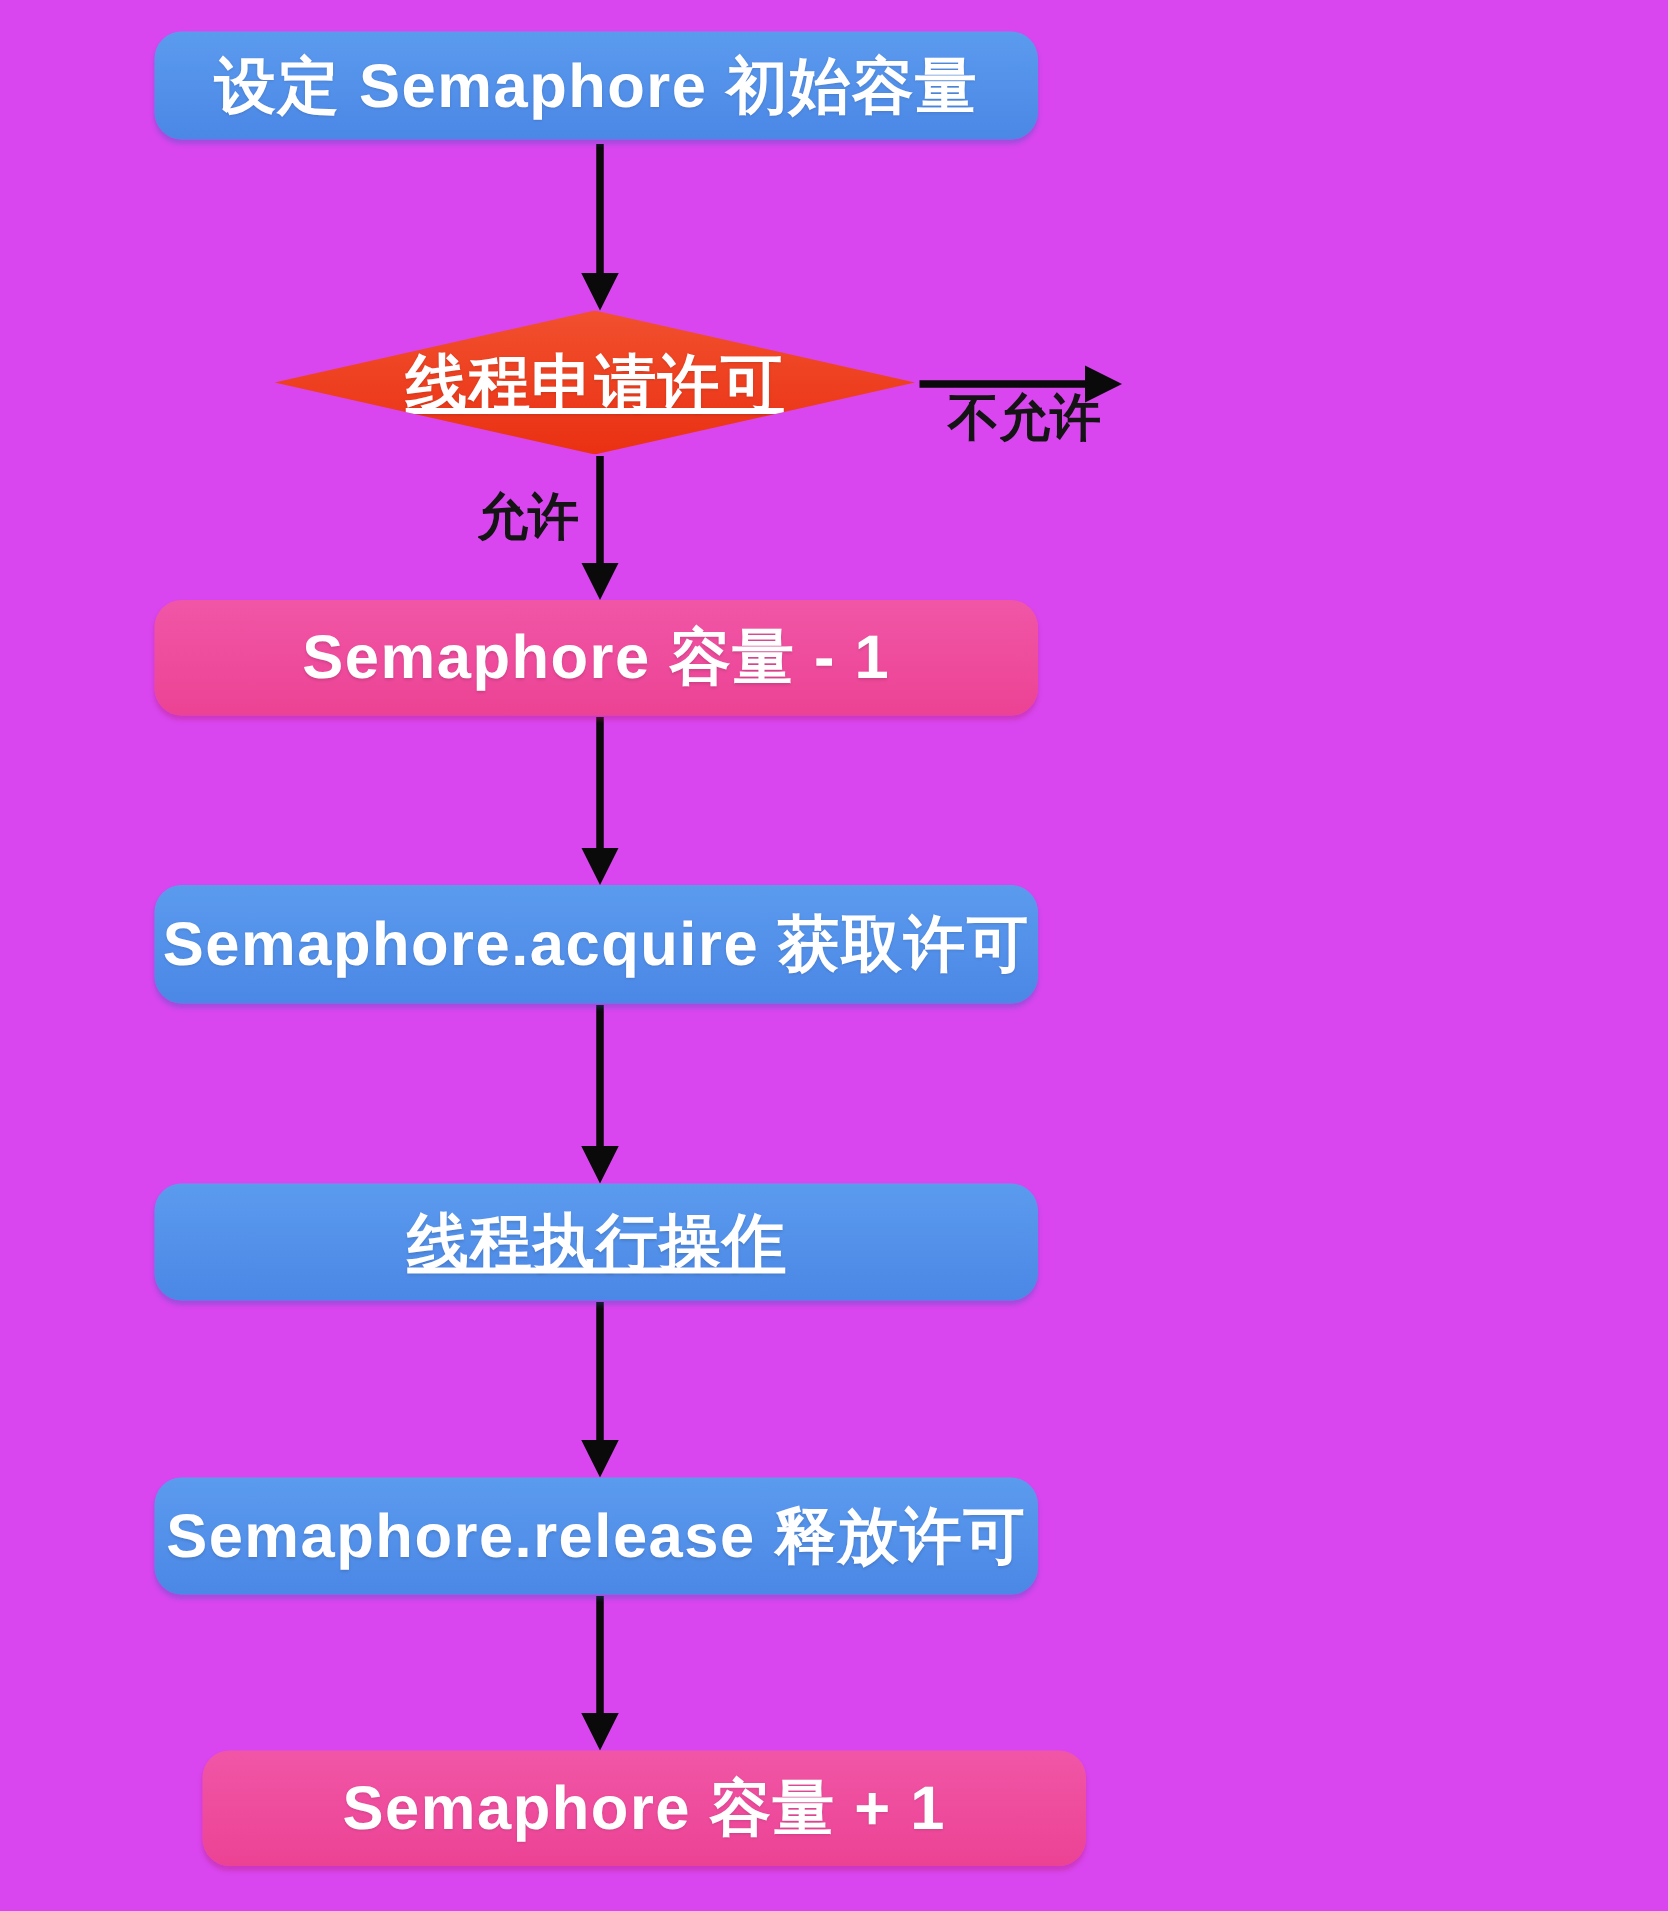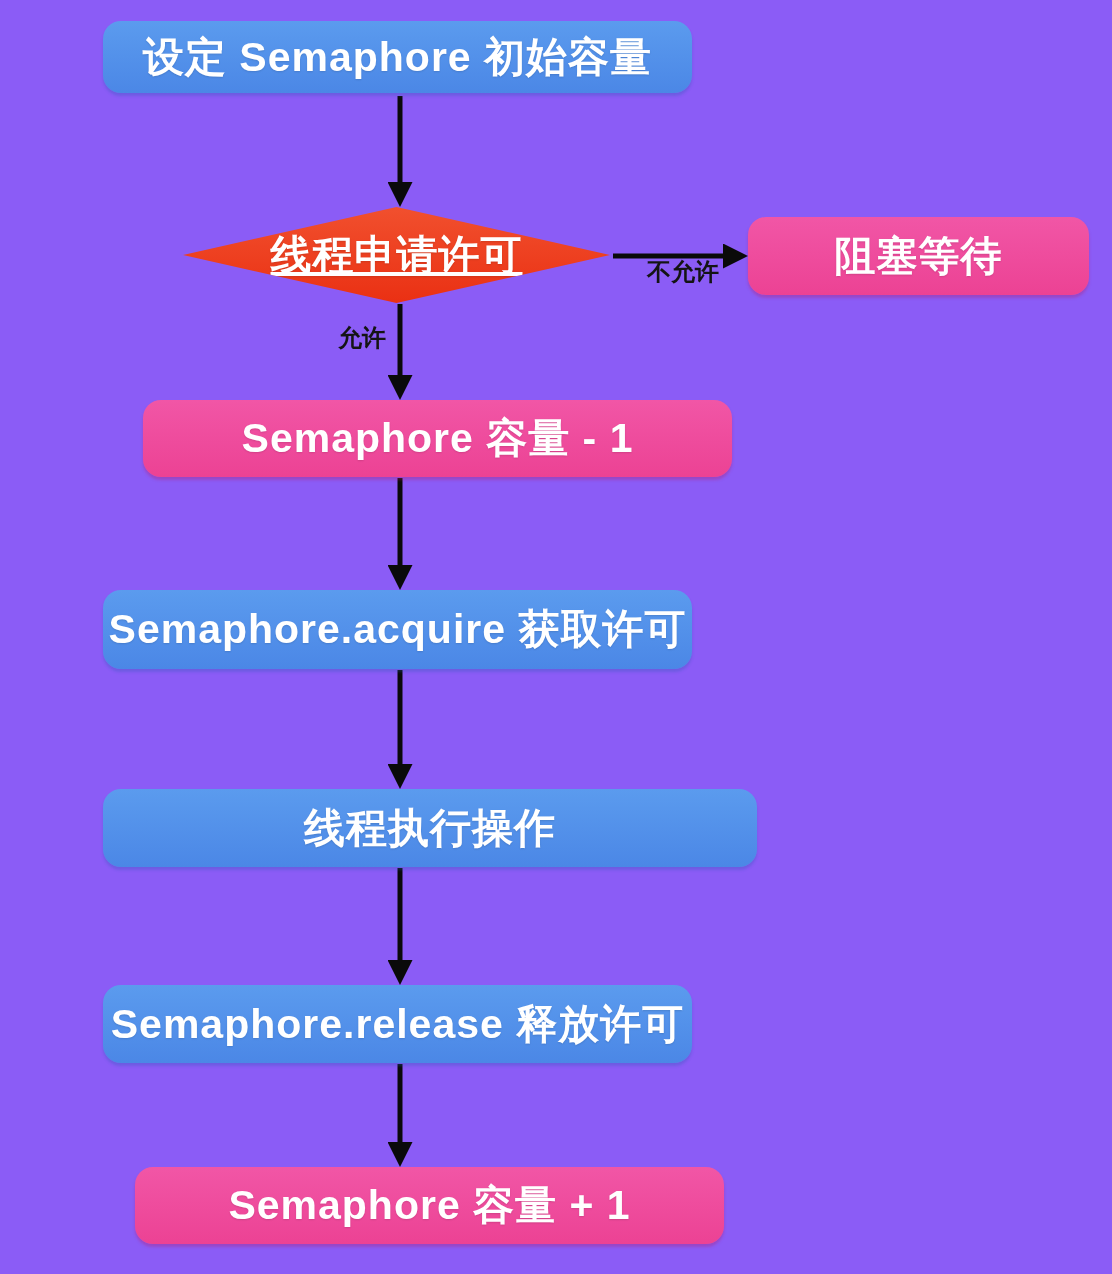--- a/index.html
+++ b/index.html
@@ -5,21 +5,21 @@
   html, body {
     margin: 0;
     padding: 0;
     background: #fbfbfd;
     font-family: "Liberation Sans", "DejaVu Sans", sans-serif;
   }
   .canvas {
     position: relative;
     width: 1112px;
     height: 1274px;
-    background: #8b5cf6;
+    background: #d946ef;
     overflow: hidden;
   }
   .node {
     position: absolute;
     display: flex;
     align-items: center;
     justify-content: center;
     color: #ffffff;
     font-weight: bold;
     font-size: 41px;
@@ -39,37 +39,37 @@
   }
   .node.diamond {
     background: linear-gradient(180deg, #f1502e 0%, #ea3013 100%);
     border-radius: 0;
     clip-path: polygon(0% 50%, 50% 0%, 100% 50%, 50% 100%);
     box-shadow: none;
   }
   #n-set-capacity   { left: 103px; top: 21px;   width: 589px; height: 72px; }
   #n-request-permit { left: 183px; top: 207px;  width: 427px; height: 96px; text-decoration: underline; }
   #n-block-wait     { left: 748px; top: 217px;  width: 341px; height: 78px; }
-  #n-capacity-minus { left: 103px; top: 400px;  width: 589px; height: 77px; margin-left: 40px; }
+  #n-capacity-minus { left: 103px; top: 400px;  width: 589px; height: 77px; }
   #n-acquire        { left: 103px; top: 590px;  width: 589px; height: 79px; text-align: center; }
-  #n-execute        { left: 103px; top: 789px;  width: 654px; height: 78px; }
+  #n-execute        { left: 103px; top: 789px;  width: 589px; height: 78px; text-decoration: underline; }
   #n-release        { left: 103px; top: 985px;  width: 589px; height: 78px; }
   #n-capacity-plus  { left: 103px; top: 1167px; width: 589px; height: 77px; margin-left: 32px; }
 
   .arrows-layer {
     position: absolute;
     left: 0; top: 0;
     width: 1112px;
     height: 1274px;
     pointer-events: none;
   }
   .edge-label {
     position: absolute;
     font-weight: bold;
-    font-size: 24px;
+    font-size: 34px;
     color: #141414;
     white-space: nowrap;
   }
   #label-allow { left: 298px; top: 322px; width: 88px; text-align: right; }
   #label-deny  { left: 628px; top: 256px; width: 110px; text-align: center; }
 </style>
 </head>
 <body>
 
 <div class="canvas">
@@ -86,21 +86,20 @@
     <line x1="400" y1="478" x2="400" y2="570" stroke="#0a0a0a" stroke-width="5" marker-end="url(#ah)"></line>
     <line x1="400" y1="670" x2="400" y2="769" stroke="#0a0a0a" stroke-width="5" marker-end="url(#ah)"></line>
     <line x1="400" y1="868" x2="400" y2="965" stroke="#0a0a0a" stroke-width="5" marker-end="url(#ah)"></line>
     <line x1="400" y1="1064" x2="400" y2="1147" stroke="#0a0a0a" stroke-width="5" marker-end="url(#ah)"></line>
   </svg>
 
   <div class="node blue" id="n-set-capacity">设定 Semaphore 初始容量</div>
 
   <div class="node diamond" id="n-request-permit">线程申请许可</div>
 
-  <div class="node pink" id="n-block-wait">阻塞等待</div>
 
   <div class="node pink" id="n-capacity-minus">Semaphore 容量 - 1</div>
 
   <div class="node blue" id="n-acquire">Semaphore.acquire 获取许可</div>
 
   <div class="node blue" id="n-execute">线程执行操作</div>
 
   <div class="node blue" id="n-release">Semaphore.release 释放许可</div>
 
   <div class="node pink" id="n-capacity-plus">Semaphore 容量 + 1</div>

